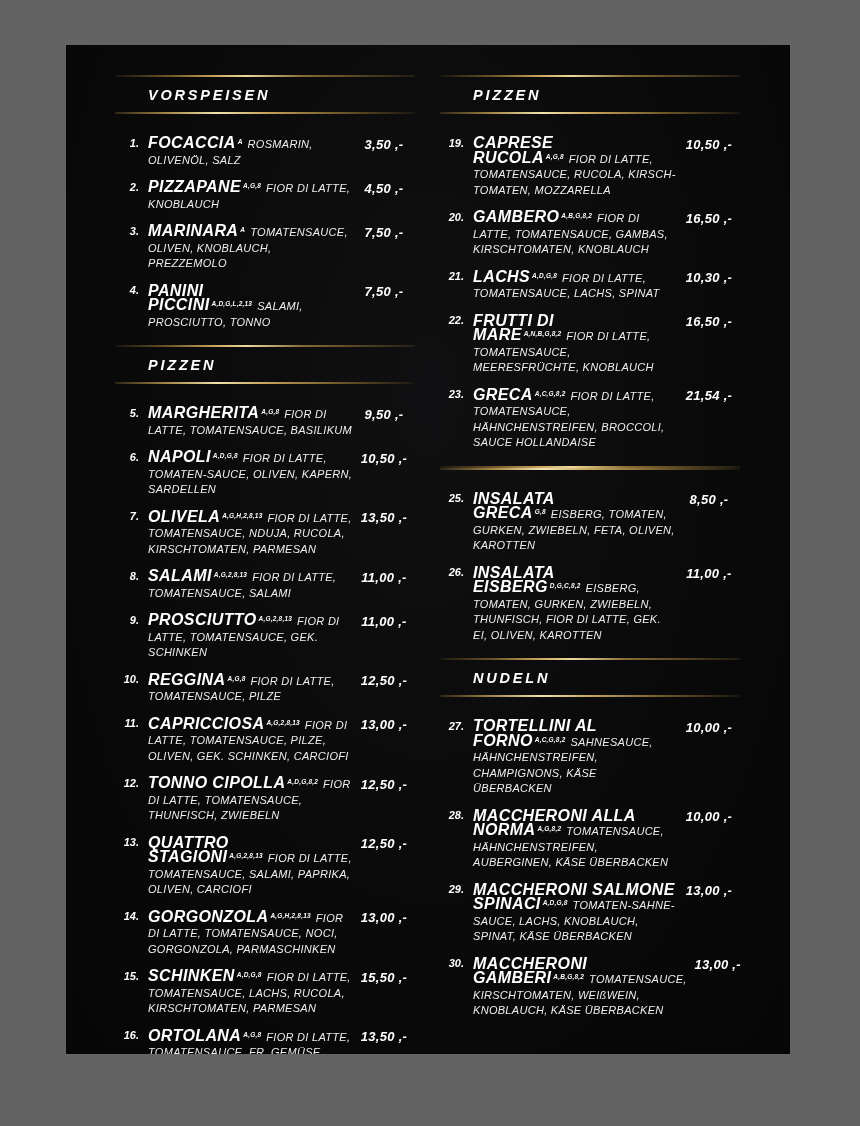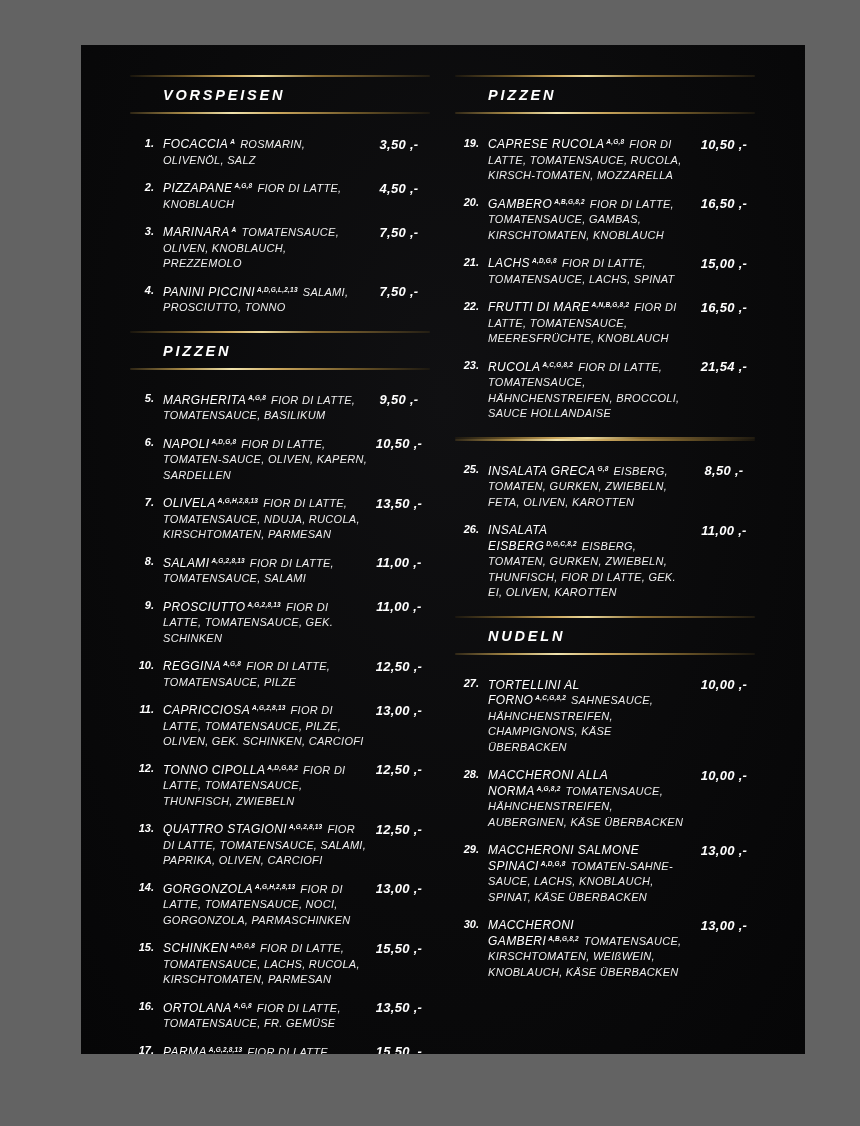--- a/index.html
+++ b/index.html
@@ -6,21 +6,21 @@
     margin: 0;
     padding: 0;
     width: 860px;
     height: 1126px;
     background: #636363;
     font-family: "Liberation Sans", sans-serif;
     overflow: hidden;
   }
   .menu-page {
     position: absolute;
-    left: 81px;
+    left: 66px;
     top: 45px;
     width: 724px;
     height: 1009px;
     background: radial-gradient(ellipse at 50% 35%, #101012 0%, #0a0a0b 55%, #060607 100%);
     overflow: hidden;
   }
   .columns {
     display: flex;
     padding: 30px 0 0 49px;
   }
@@ -63,22 +63,22 @@
     font-size: 11px;
     font-weight: 600;
     padding-top: 0.5px;
   }
   .item-text {
     flex: 1 1 auto;
     margin: 0 0 0 9px;
     line-height: 14.5px;
   }
   .item-name {
-    font-size: 12px;
-    font-weight: 400;
+    font-size: 16px;
+    font-weight: 700;
     letter-spacing: 0.4px;
   }
   .item-allergens {
     font-size: 6.5px;
     font-weight: 600;
     letter-spacing: 0.2px;
     margin-left: 2px;
     vertical-align: 4px;
     line-height: 0;
   }
@@ -238,32 +238,32 @@
 
   <div class="menu-item">
     <div class="item-no">20.</div>
     <p class="item-text"><span class="item-name">GAMBERO</span><sup class="item-allergens">A,B,G,8,2</sup><span class="item-desc">FIOR DI LATTE, TOMATENSAUCE, GAMBAS, KIRSCHTOMATEN, KNOBLAUCH</span></p>
     <div class="item-price">16,50 ,-</div>
   </div>
 
   <div class="menu-item">
     <div class="item-no">21.</div>
     <p class="item-text"><span class="item-name">LACHS</span><sup class="item-allergens">A,D,G,8</sup><span class="item-desc">FIOR DI LATTE, TOMATENSAUCE, LACHS, SPINAT</span></p>
-    <div class="item-price">15,00 ,-</div>
+    <div class="item-price">10,30 ,-</div>
   </div>
 
   <div class="menu-item">
     <div class="item-no">22.</div>
     <p class="item-text"><span class="item-name">FRUTTI DI MARE</span><sup class="item-allergens">A,N,B,G,8,2</sup><span class="item-desc">FIOR DI LATTE, TOMATENSAUCE, MEERESFRÜCHTE, KNOBLAUCH</span></p>
     <div class="item-price">16,50 ,-</div>
   </div>
 
   <div class="menu-item">
     <div class="item-no">23.</div>
-    <p class="item-text"><span class="item-name">RUCOLA</span><sup class="item-allergens">A,C,G,8,2</sup><span class="item-desc">FIOR DI LATTE, TOMATENSAUCE, HÄHNCHENSTREIFEN, BROCCOLI, SAUCE HOLLANDAISE</span></p>
+    <p class="item-text"><span class="item-name">GRECA</span><sup class="item-allergens">A,C,G,8,2</sup><span class="item-desc">FIOR DI LATTE, TOMATENSAUCE, HÄHNCHENSTREIFEN, BROCCOLI, SAUCE HOLLANDAISE</span></p>
     <div class="item-price">21,54 ,-</div>
   </div>
 </div>
   </section>
 
   <section class="menu-section">
     <div class="rule rule-top"></div>
     <div class="rule rule-bottom"></div>
     <div class="items">
 

